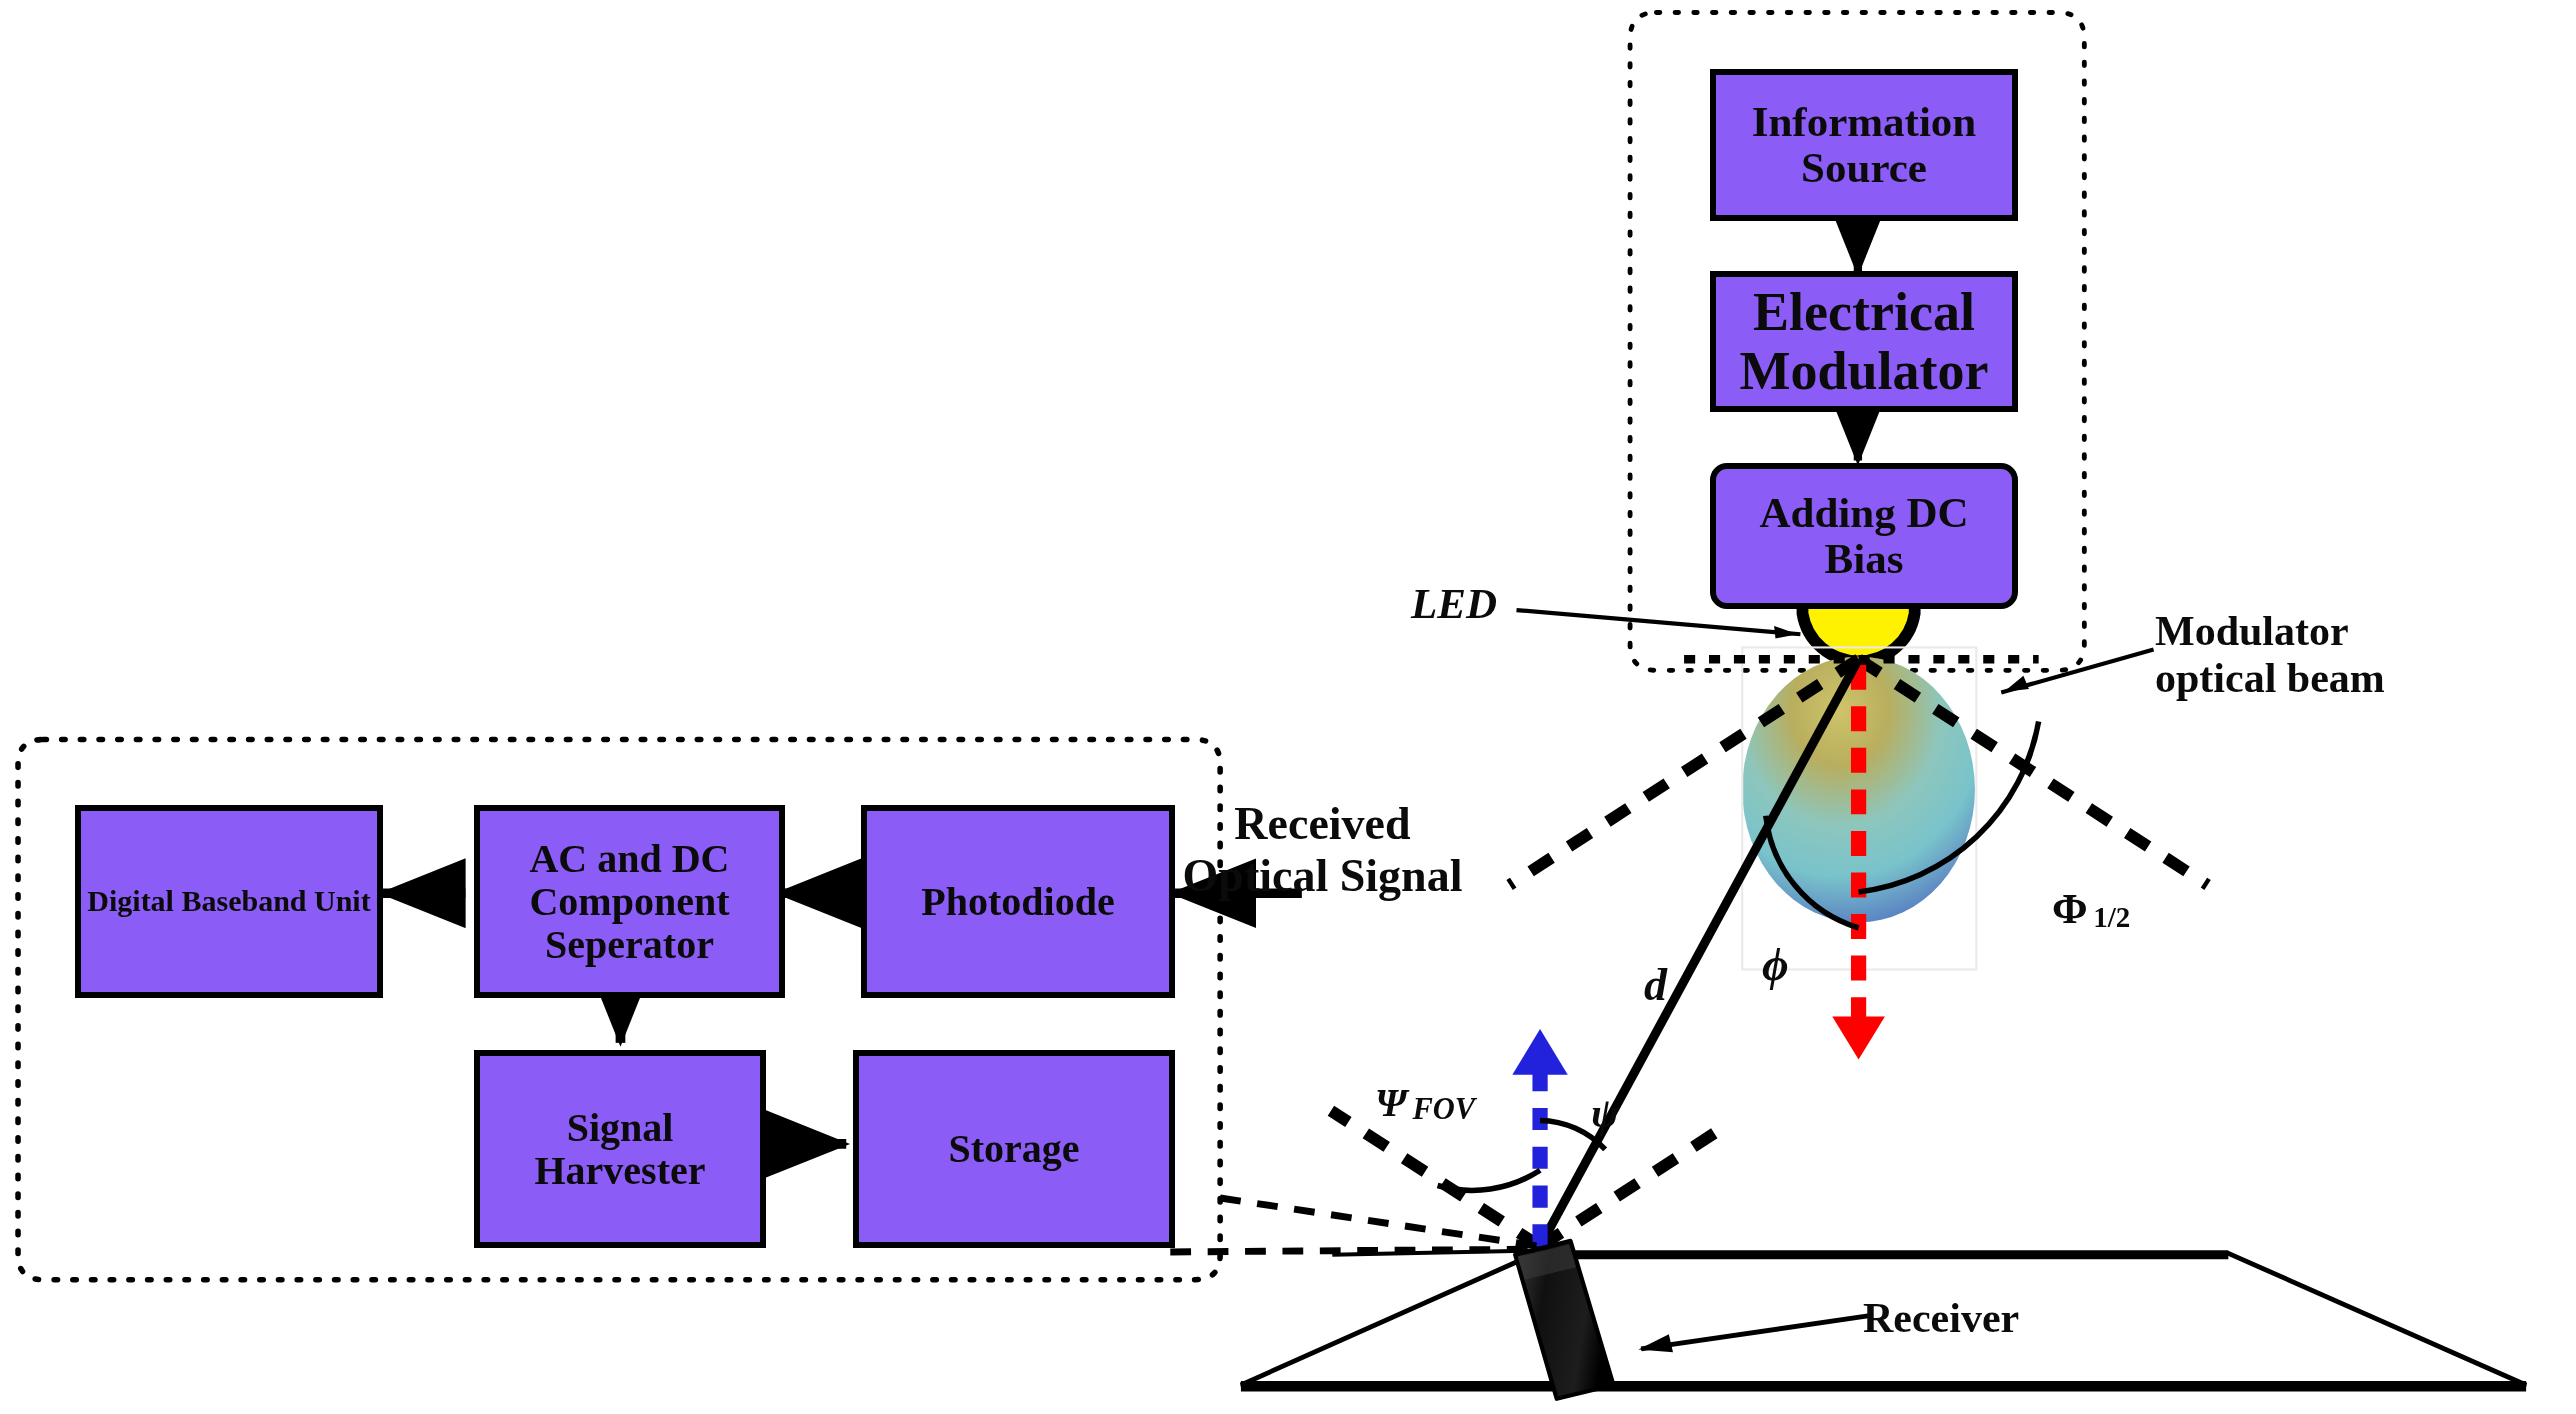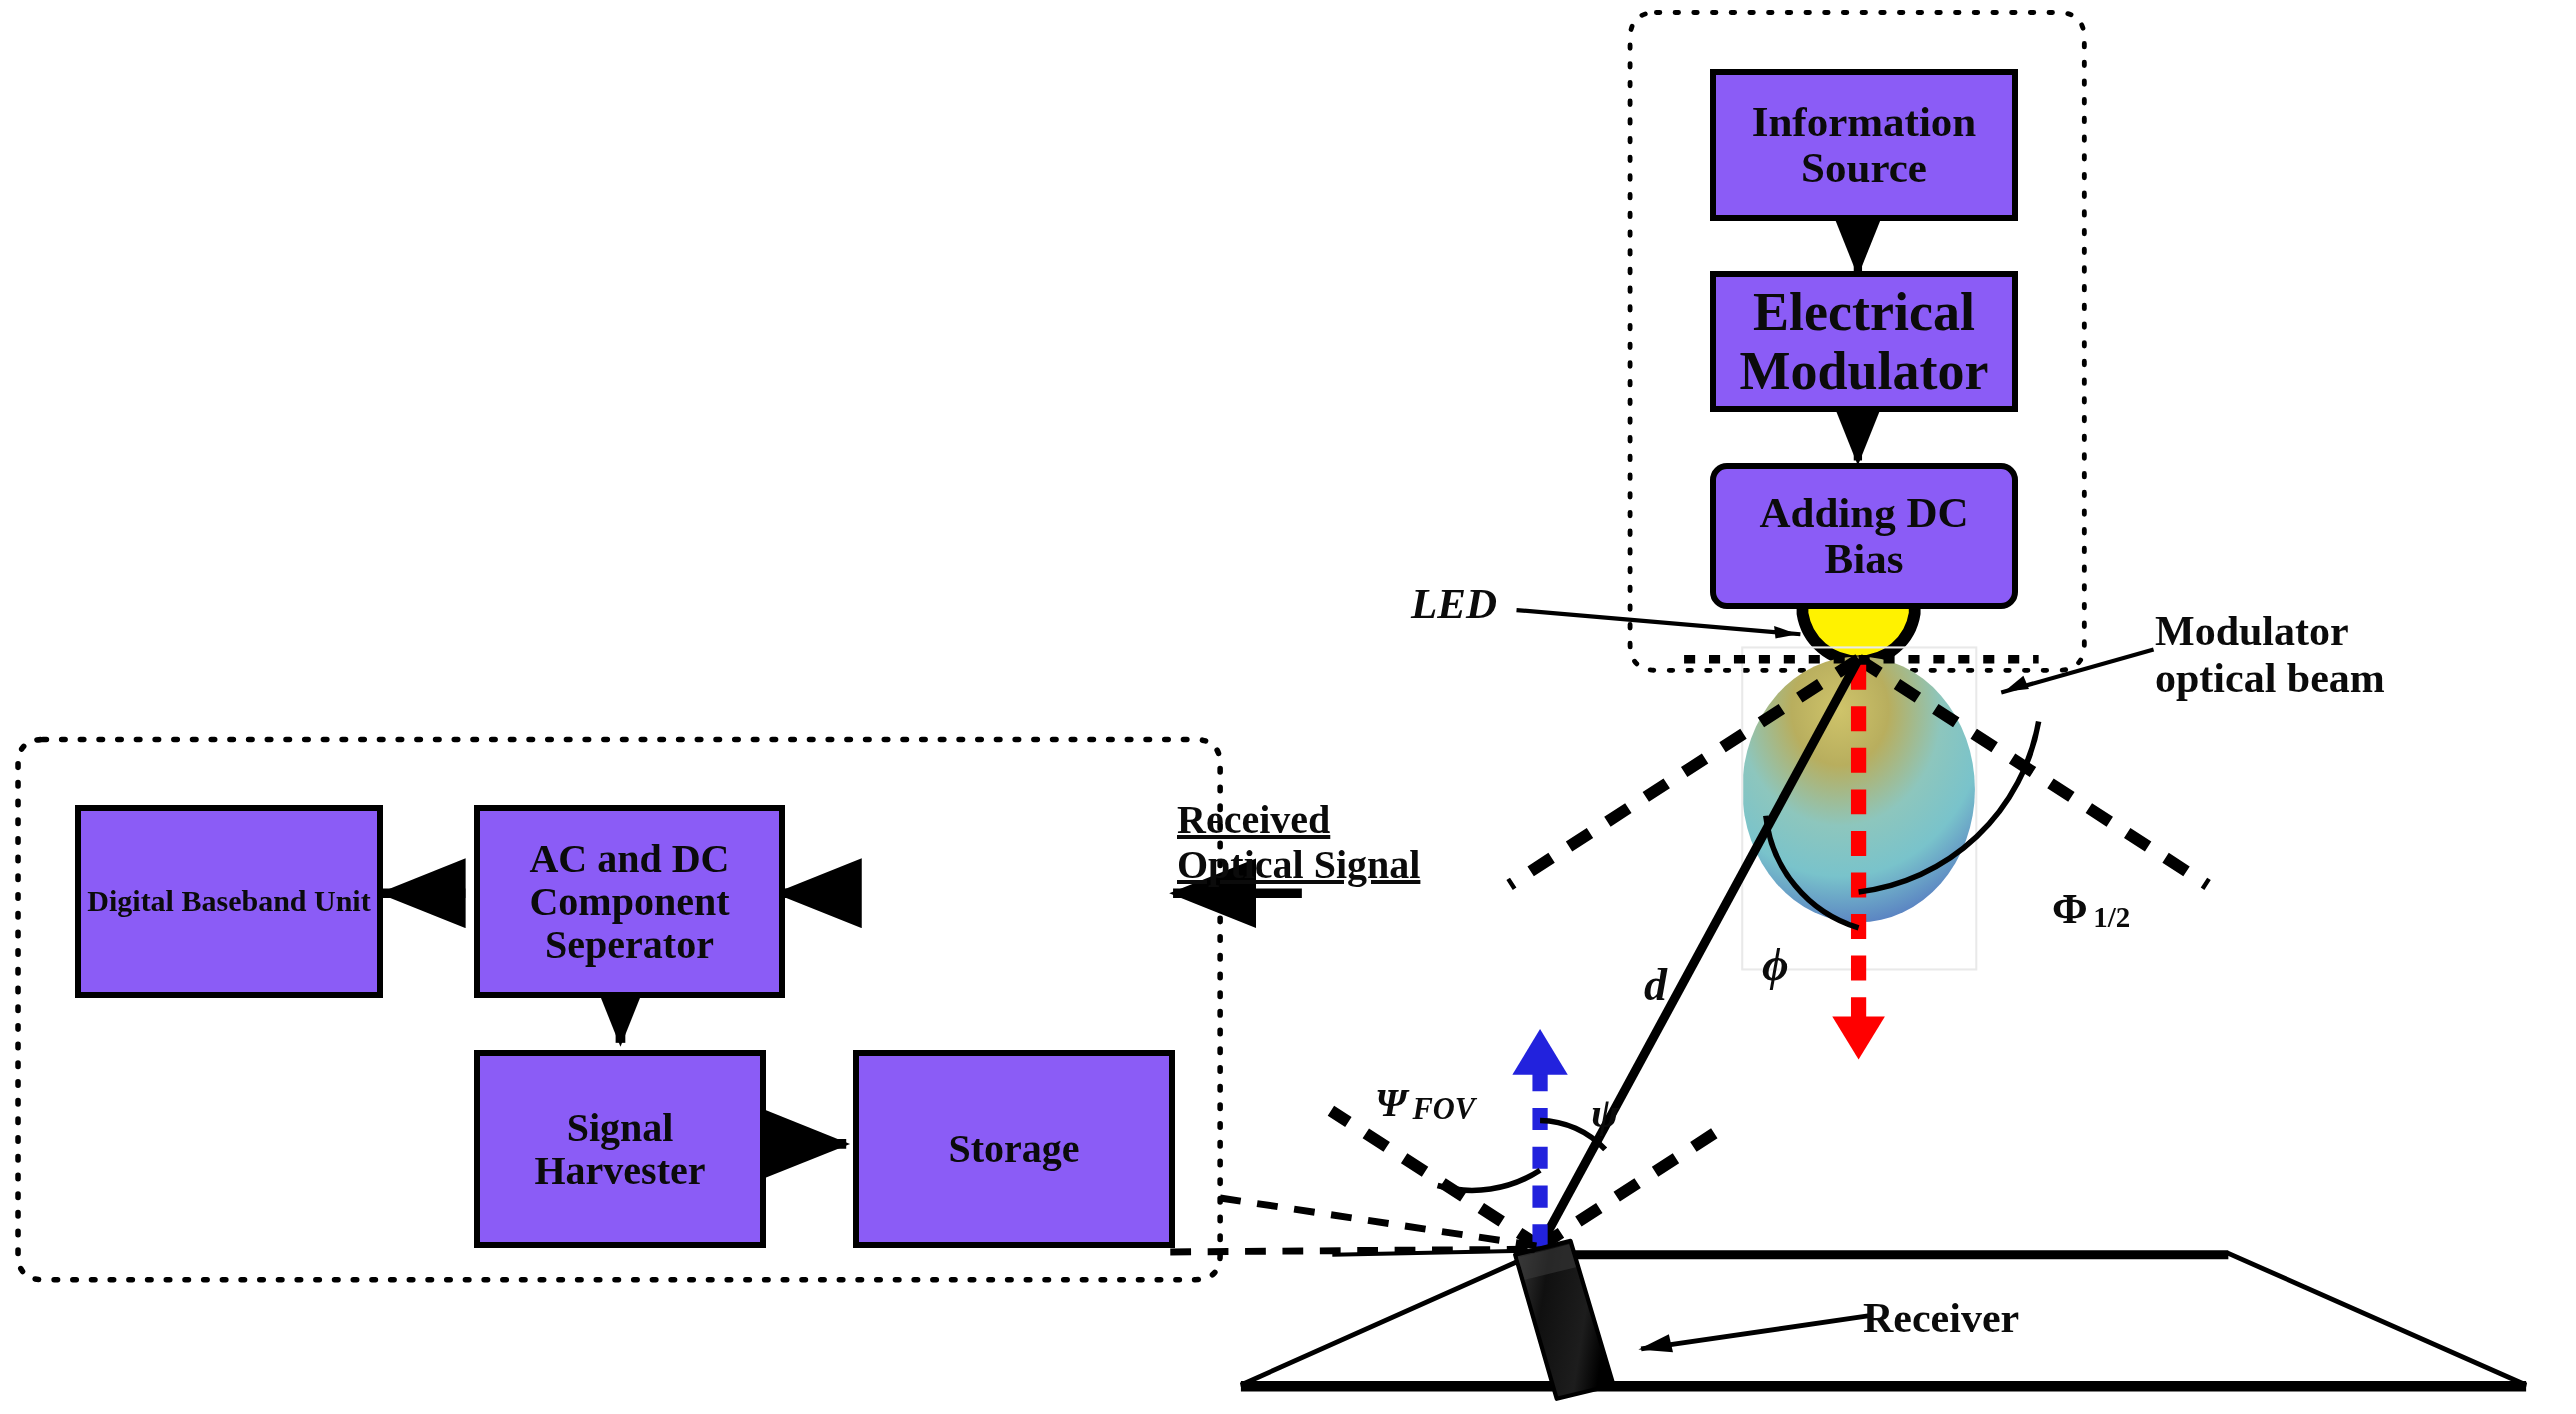--- a/index.html
+++ b/index.html
@@ -152,31 +152,34 @@
 Baseband
 Unit</span>
   </div>
 
   <div class="blk" style="left:474px;top:805px;width:299px;height:181px;font-size:40px;">
     <span>AC and DC
 Component
 Seperator</span>
   </div>
 
+  <div class="blk" style="left:861px;top:805px;width:302px;height:181px;font-size:40px;">
+    <span>Photodiode</span>
+  </div>
 
   <div class="blk" style="left:474px;top:1050px;width:280px;height:186px;font-size:40px;">
     <span>Signal
 Harvester</span>
   </div>
 
   <div class="blk" style="left:853px;top:1050px;width:310px;height:186px;font-size:40px;">
     <span>Storage</span>
   </div>
 
-  <div class="lbl" style="left:1177px;top:798px;width:291px;font-size:40px;text-align:left;text-decoration:underline;">Received
+  <div class="lbl" style="left:1177px;top:798px;width:291px;font-size:46px;text-align:center;">Received
 Optical Signal</div>
 
   <div class="lbl" style="left:2155px;top:608px;width:332px;font-size:42px;text-align:left;">Modulator
 optical beam</div>
 
   <div class="lbl" style="left:1863px;top:1295px;width:249px;font-size:42px;text-align:left;">Receiver</div>
 
   <div class="mth" style="left:2052px;top:884px;font-size:43px;">
     <span>Φ</span><span style="font-size:29px;vertical-align:-4.2px;padding-left:5.5px;">1/2</span>
   </div>

